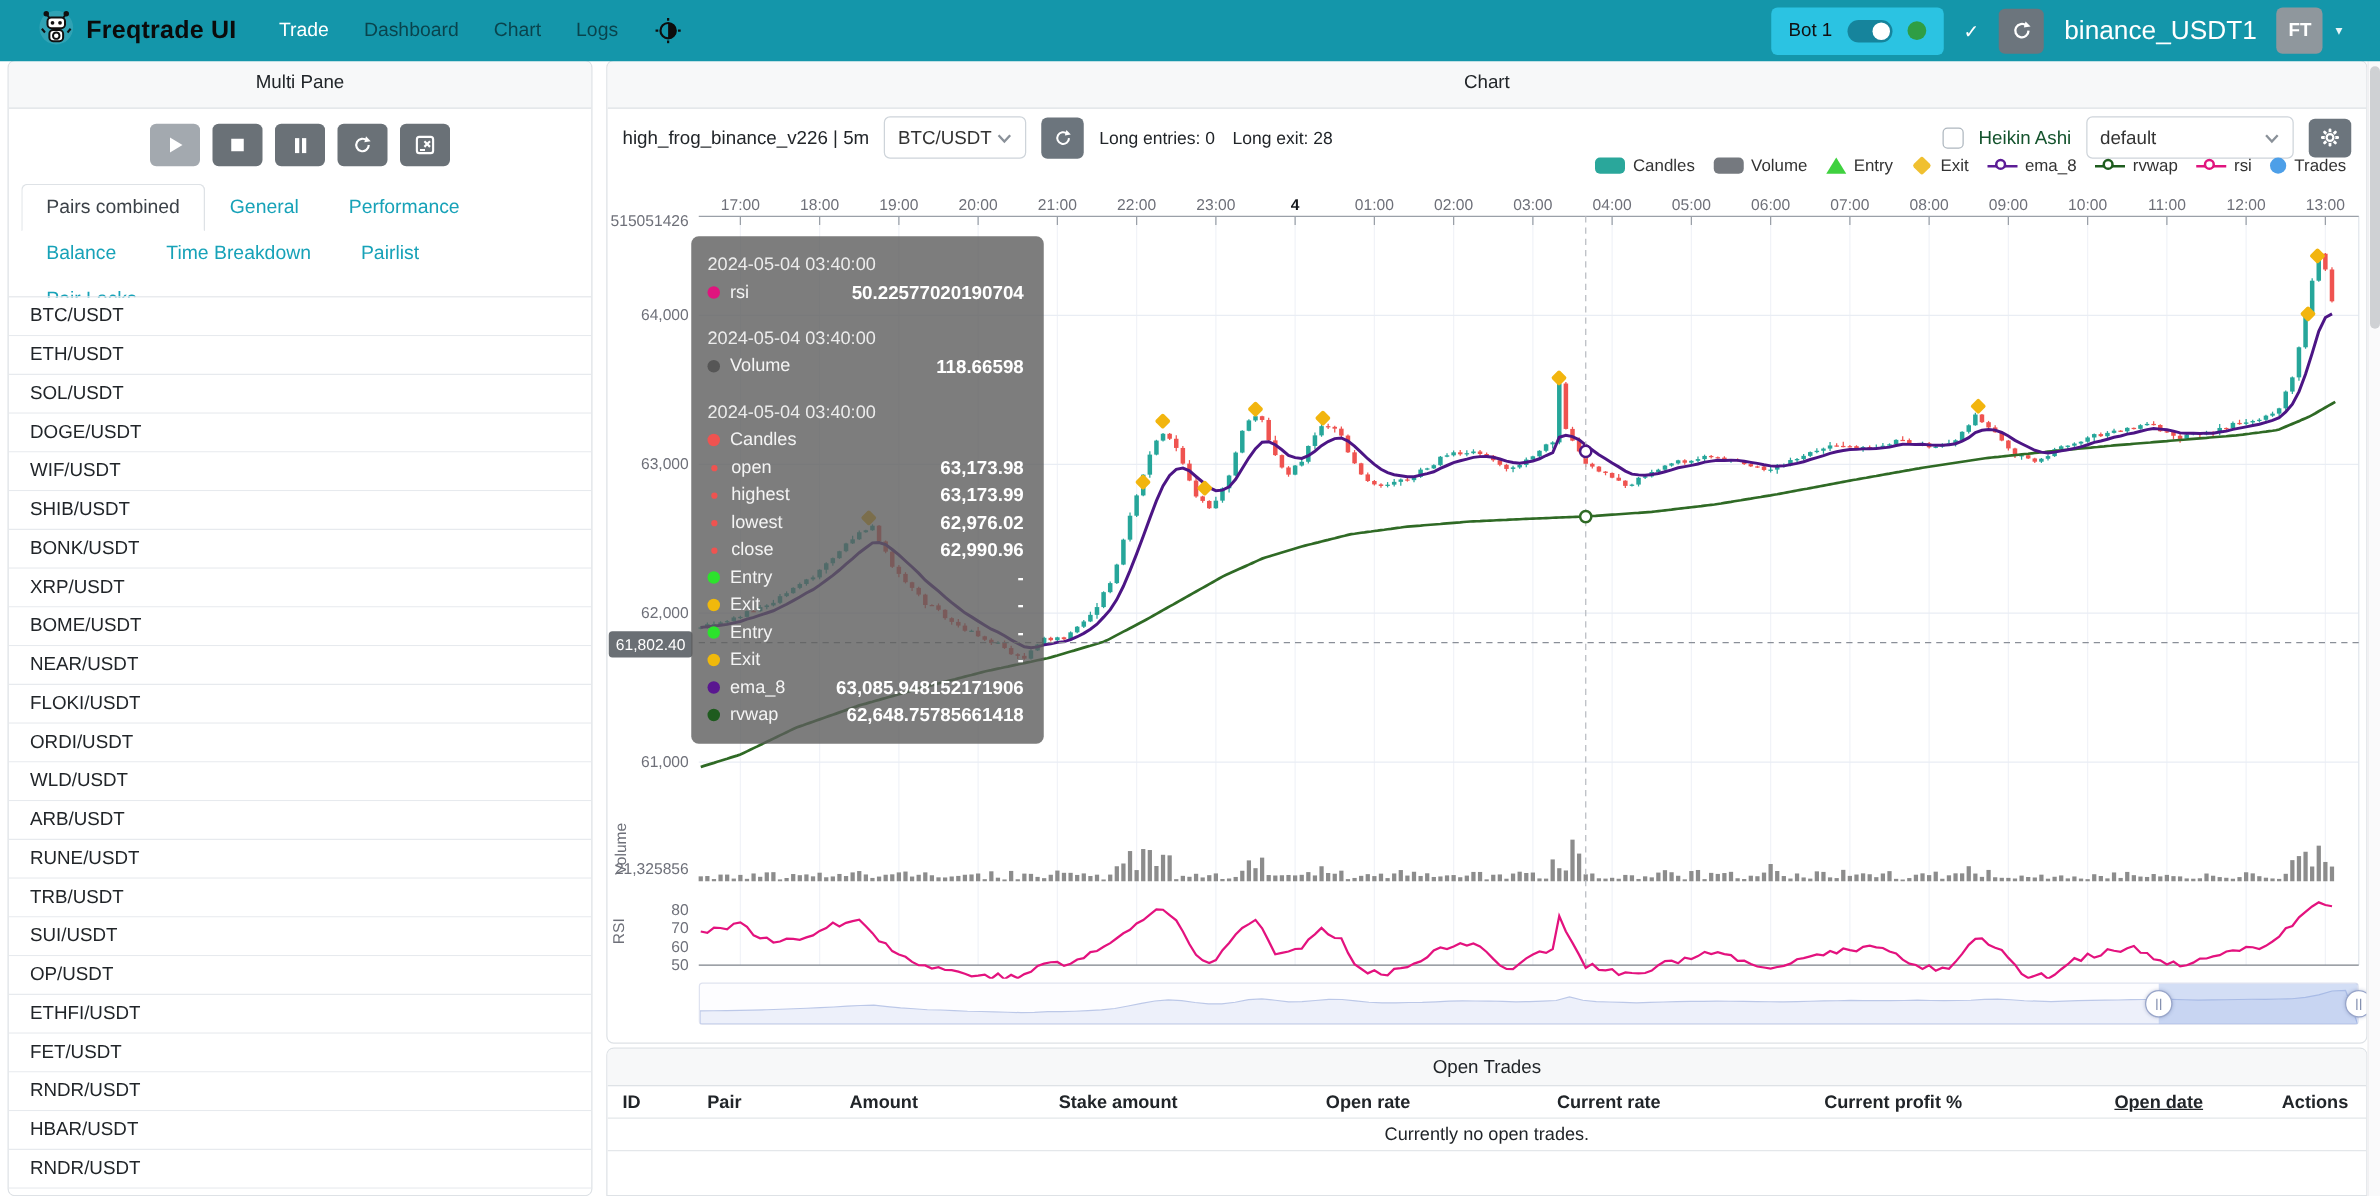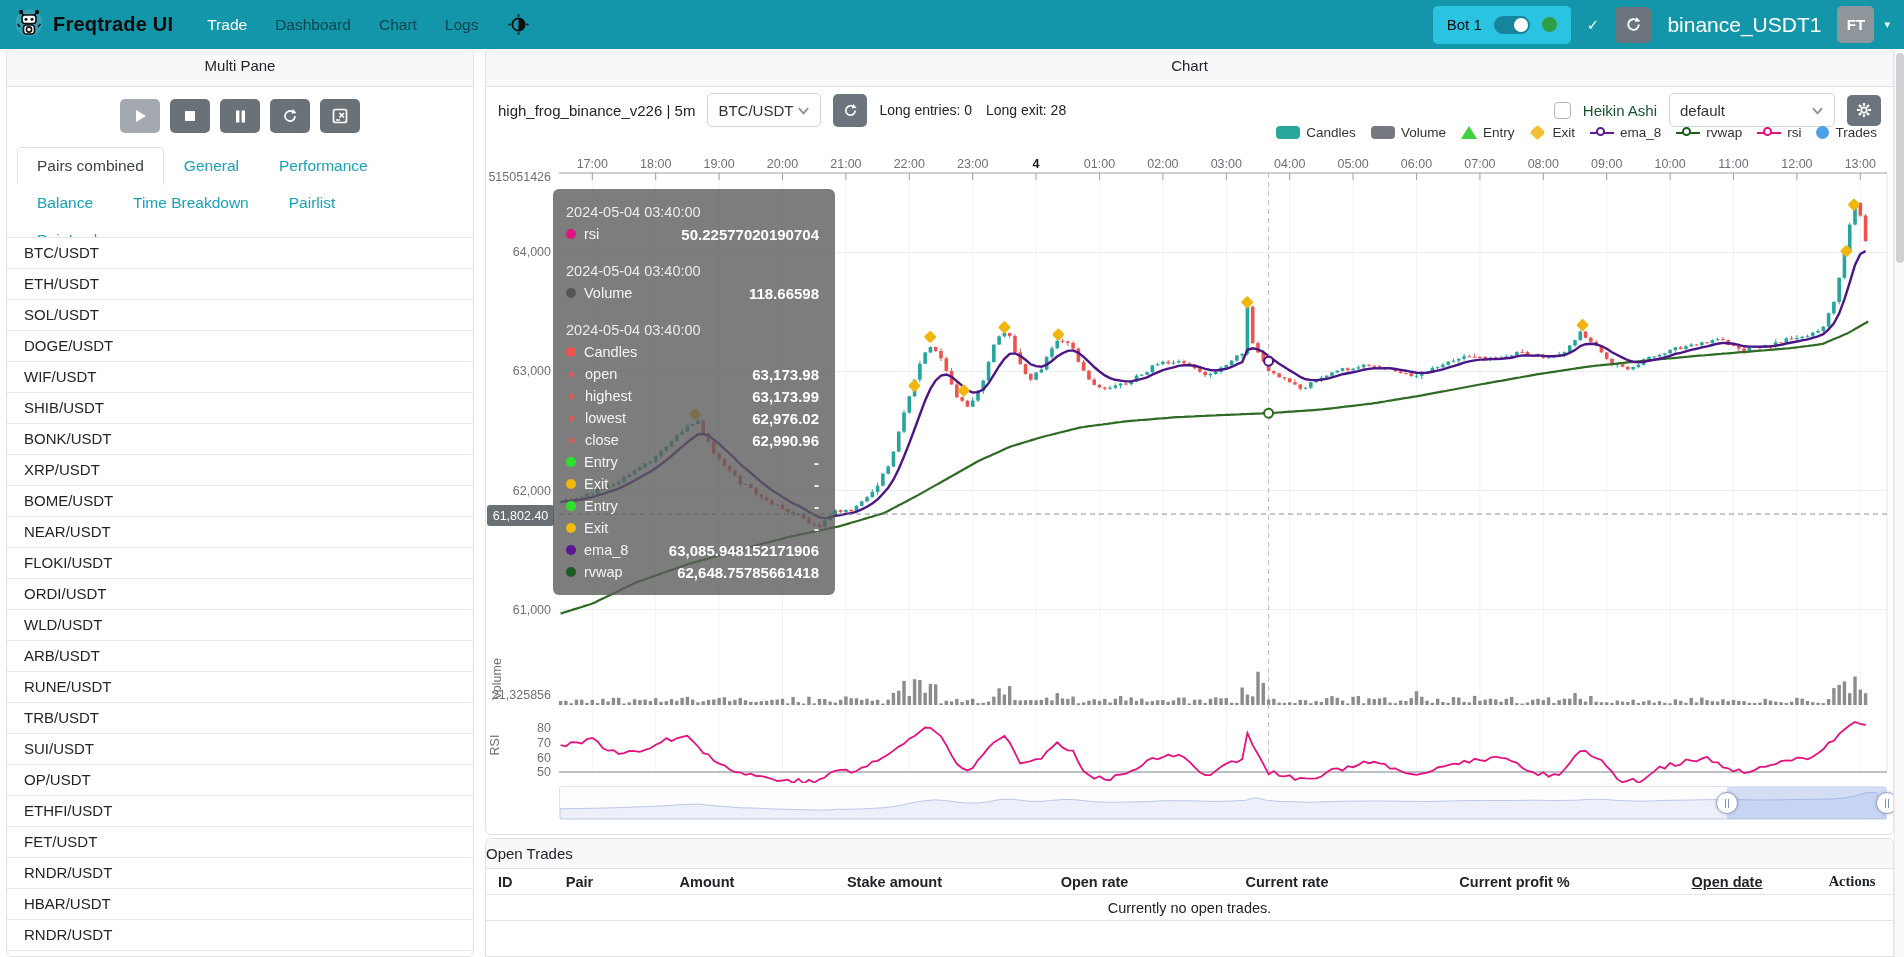--- a/index.html
+++ b/index.html
@@ -2,21 +2,21 @@
 <html><head>
 <meta charset="utf-8">
 <style>
   *{box-sizing:border-box;margin:0;padding:0}
   html,body{width:1904px;height:957px;overflow:hidden;background:#fff;
     font-family:"Liberation Sans","DejaVu Sans",sans-serif;color:#212529}
   .screen{position:relative;width:1904px;height:957px;overflow:hidden}
 
   
   .navbar{position:absolute;left:0;top:0;width:1904px;height:49px;background:#1496aa;
-    display:flex;align-items:center;padding:0 14px;z-index:30}
+    display:flex;align-items:center;padding:0 30px;z-index:30}
   .brand{display:flex;align-items:center;gap:9px;margin-right:34px}
   .brand-title{font-size:20px;font-weight:700;color:#0b0b0b;letter-spacing:.2px}
   .nav-item{font-size:15.5px;margin-right:28px;color:rgba(0,0,0,.55);cursor:pointer}
   .nav-item.active{color:#fff}
   .theme-ico{margin-left:2px;cursor:pointer;display:flex;align-items:center}
   .nav-right{margin-left:auto;display:flex;align-items:center;gap:16px}
   .bot-box{background:#2bc3e2;border-radius:5px;height:38px;display:flex;align-items:center;
     gap:12px;padding:0 14px;cursor:pointer}
   .bot-name{font-size:15px;color:#111}
   .switch{width:36px;height:18px;border-radius:9px;background:#16849c;position:relative;cursor:pointer}
@@ -92,21 +92,21 @@
   .slider{position:absolute;left:73px;top:737px;width:1328px;height:34px;border:1px solid #dfe3f0;
     border-radius:3px;background:#fdfdff;z-index:4}
   .slider-sel{position:absolute;top:0;bottom:0;background:rgba(130,160,225,.34)}
   .dz-handle{position:absolute;top:50%;width:22px;height:22px;border-radius:50%;background:#fff;
     border:1px solid #98a5c9;transform:translate(-50%,-50%);box-shadow:0 0 3px rgba(60,80,140,.35);
     display:flex;align-items:center;justify-content:center;gap:2px;cursor:ew-resize;z-index:5}
   .dz-handle i{display:block;width:1px;height:9px;background:#8591b1}
 
   
   #trades-card{left:485px;top:838px;width:1409px;height:119px;border-radius:6px 6px 0 0}
-  .ot-head{background:#f7f8f9;border-bottom:1px solid #dee2e6;text-align:left;font-size:15px;
+  .ot-head{background:#f7f8f9;border-bottom:1px solid #dee2e6;text-align:center;font-size:15px;
     padding:6px 0;height:30px}
   .ot-cols{display:flex;align-items:center;height:26px;border-bottom:1px solid #e4e7ea;
     font-size:14.5px;font-weight:700}
   .ot-col{text-align:center}
   .ot-empty{height:26px;line-height:26px;text-align:center;font-size:14.5px;border-bottom:1px solid #e4e7ea}
 
   
   .scrollbar{position:absolute;right:0;top:49px;width:10px;bottom:0;background:#fafafb;
     border-left:1px solid #ededef;z-index:25}
   .scroll-thumb{position:absolute;left:1px;top:4px;width:8px;height:210px;border-radius:4px;
@@ -1277,21 +1277,21 @@
     <div class="ot-head">Open Trades</div>
     <div class="ot-cols" id="ot-cols">
         <div class="ot-col" style="width: 46px; text-align: left; padding-left: 12px;">ID</div>
         <div class="ot-col" style="width: 95px;">Pair</div>
         <div class="ot-col" style="width: 160px;">Amount</div>
         <div class="ot-col" style="width: 215px;">Stake amount</div>
         <div class="ot-col" style="width: 185px;">Open rate</div>
         <div class="ot-col" style="width: 200px;">Current rate</div>
         <div class="ot-col" style="width: 255px;">Current profit %</div>
         <div class="ot-col" style="width: 170px; text-decoration: underline;">Open date</div>
-        <div class="ot-col" style="width: 80px; font-family: Liberation Serif, serif;">Actions</div>
+        <div class="ot-col" style="width: 80px;">Actions</div>
       </div>
     <div class="ot-empty">Currently no open trades.</div>
   </div>
 
   <div class="scrollbar">
     <div class="scroll-thumb"></div>
   </div>
 </div>
 
 </body></html>

